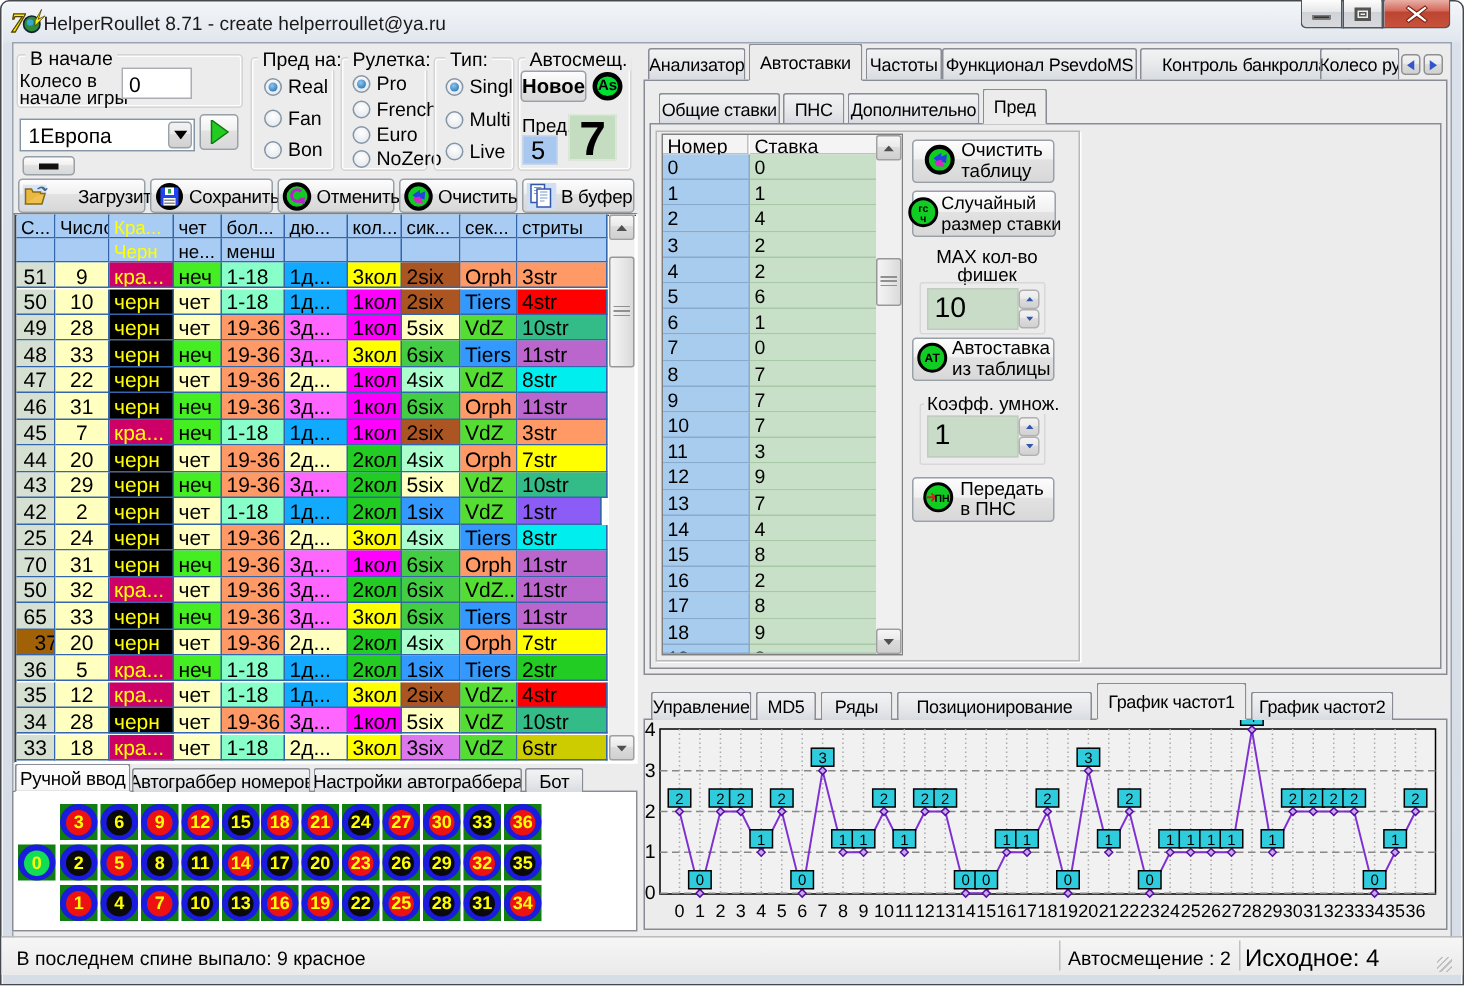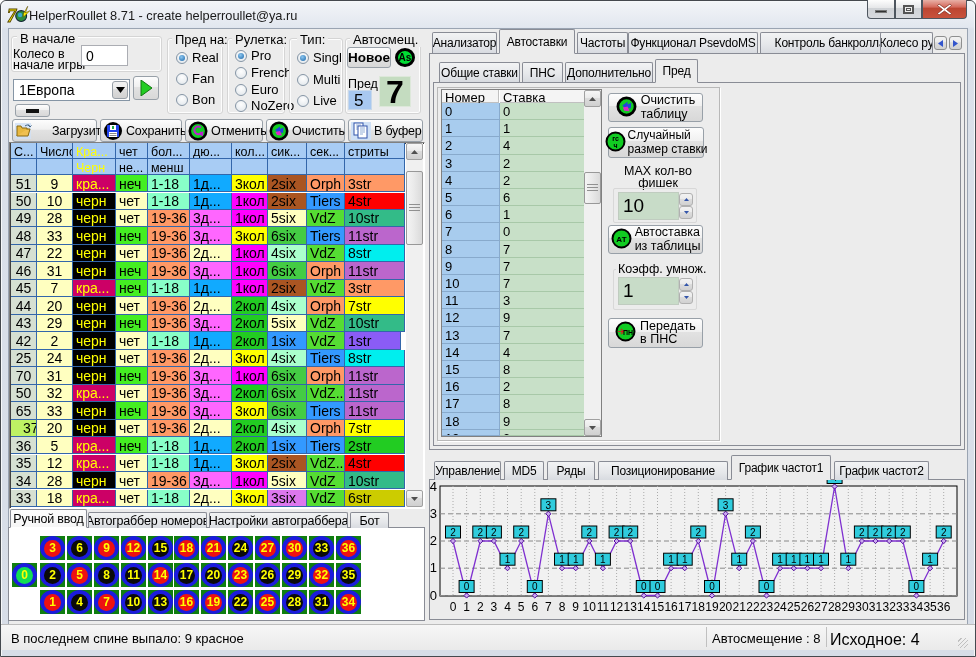--- a/index.html
+++ b/index.html
@@ -340,21 +340,21 @@
 <div class="cell" style="left:11px;top:402.1px;width:26px;height:17.47px;background:#d6e0d2;color:#000;text-align:center;padding-left:0">65</div>
 <div class="cell" style="left:37px;top:402.1px;width:36px;height:17.47px;background:#ffffc0;color:#000;text-align:center;padding-left:0">33</div>
 <div class="cell" style="left:73px;top:402.1px;width:43px;height:17.47px;background:#000000;color:#FFFF00;padding-left:3px">черн</div>
 <div class="cell" style="left:116px;top:402.1px;width:32px;height:17.47px;background:#44EE22;color:#000;padding-left:3px">неч</div>
 <div class="cell" style="left:148px;top:402.1px;width:42px;height:17.47px;background:#FF9966;color:#000;padding-left:3px">19-36</div>
 <div class="cell" style="left:190px;top:402.1px;width:42px;height:17.47px;background:#FF66FF;color:#000;padding-left:3px">3д...</div>
 <div class="cell" style="left:232px;top:402.1px;width:36px;height:17.47px;background:#FFFF00;color:#000;padding-left:3px">3кол</div>
 <div class="cell" style="left:268px;top:402.1px;width:39px;height:17.47px;background:#44CC44;color:#000;padding-left:3px">6six</div>
 <div class="cell" style="left:307px;top:402.1px;width:38px;height:17.47px;background:#3399FF;color:#000;padding-left:3px">Tiers</div>
 <div class="cell" style="left:345px;top:402.1px;width:60px;height:17.47px;background:#BB66CC;color:#000;padding-left:3px">11str</div>
-<div class="cell" style="left:11px;top:419.6px;width:26px;height:17.47px;background:#bef264;color:#000;text-align:center;padding-left:12px">37</div>
+<div class="cell" style="left:11px;top:419.6px;width:26px;height:17.47px;background:#a16207;color:#000;text-align:center;padding-left:12px">37</div>
 <div class="cell" style="left:37px;top:419.6px;width:36px;height:17.47px;background:#ffffc0;color:#000;text-align:center;padding-left:0">20</div>
 <div class="cell" style="left:73px;top:419.6px;width:43px;height:17.47px;background:#000000;color:#FFFF00;padding-left:3px">черн</div>
 <div class="cell" style="left:116px;top:419.6px;width:32px;height:17.47px;background:#FFFFC0;color:#000;padding-left:3px">чет</div>
 <div class="cell" style="left:148px;top:419.6px;width:42px;height:17.47px;background:#FF9966;color:#000;padding-left:3px">19-36</div>
 <div class="cell" style="left:190px;top:419.6px;width:42px;height:17.47px;background:#FFFFC0;color:#000;padding-left:3px">2д...</div>
 <div class="cell" style="left:232px;top:419.6px;width:36px;height:17.47px;background:#22CC22;color:#000;padding-left:3px">2кол</div>
 <div class="cell" style="left:268px;top:419.6px;width:39px;height:17.47px;background:#AAFFCC;color:#000;padding-left:3px">4six</div>
 <div class="cell" style="left:307px;top:419.6px;width:38px;height:17.47px;background:#FF9966;color:#000;padding-left:3px">Orph</div>
 <div class="cell" style="left:345px;top:419.6px;width:60px;height:17.47px;background:#FFFF00;color:#000;padding-left:3px">7str</div>
 <div class="cell" style="left:11px;top:437.0px;width:26px;height:17.47px;background:#d6e0d2;color:#000;text-align:center;padding-left:0">36</div>
@@ -903,15 +903,15 @@
     <text x="446.5" y="131" font-size="12" text-anchor="middle" fill="#000">31</text>
     <text x="460.2" y="131" font-size="12" text-anchor="middle" fill="#000">32</text>
     <text x="473.8" y="131" font-size="12" text-anchor="middle" fill="#000">33</text>
     <text x="487.4" y="131" font-size="12" text-anchor="middle" fill="#000">34</text>
     <text x="501.1" y="131" font-size="12" text-anchor="middle" fill="#000">35</text>
     <text x="514.7" y="131" font-size="12" text-anchor="middle" fill="#000">36</text>
   </svg>
 <div class="abs statusbar"></div>
 <div class="abs" style="left:11px;top:631px;font-size:13px">В последнем спине выпало: 9 красное</div>
 <div class="abs" style="left:706px;top:627px;width:1px;height:20px;background:#c0c0c0"></div>
-<div class="abs" style="left:712px;top:631px;font-size:13px">Автосмещение : 8</div>
+<div class="abs" style="left:712px;top:631px;font-size:13px">Автосмещение : 2</div>
 <div class="abs" style="left:826px;top:627px;width:1px;height:20px;background:#c0c0c0"></div>
 <div class="abs" style="left:830px;top:631px;font-size:16px">Исходное: 4</div>
 <div class="abs" style="left:958px;top:638px;width:10px;height:10px;background:repeating-linear-gradient(135deg,transparent 0,transparent 2px,#c0c0c0 2px,#c0c0c0 3px)"></div>
 </body></html>

